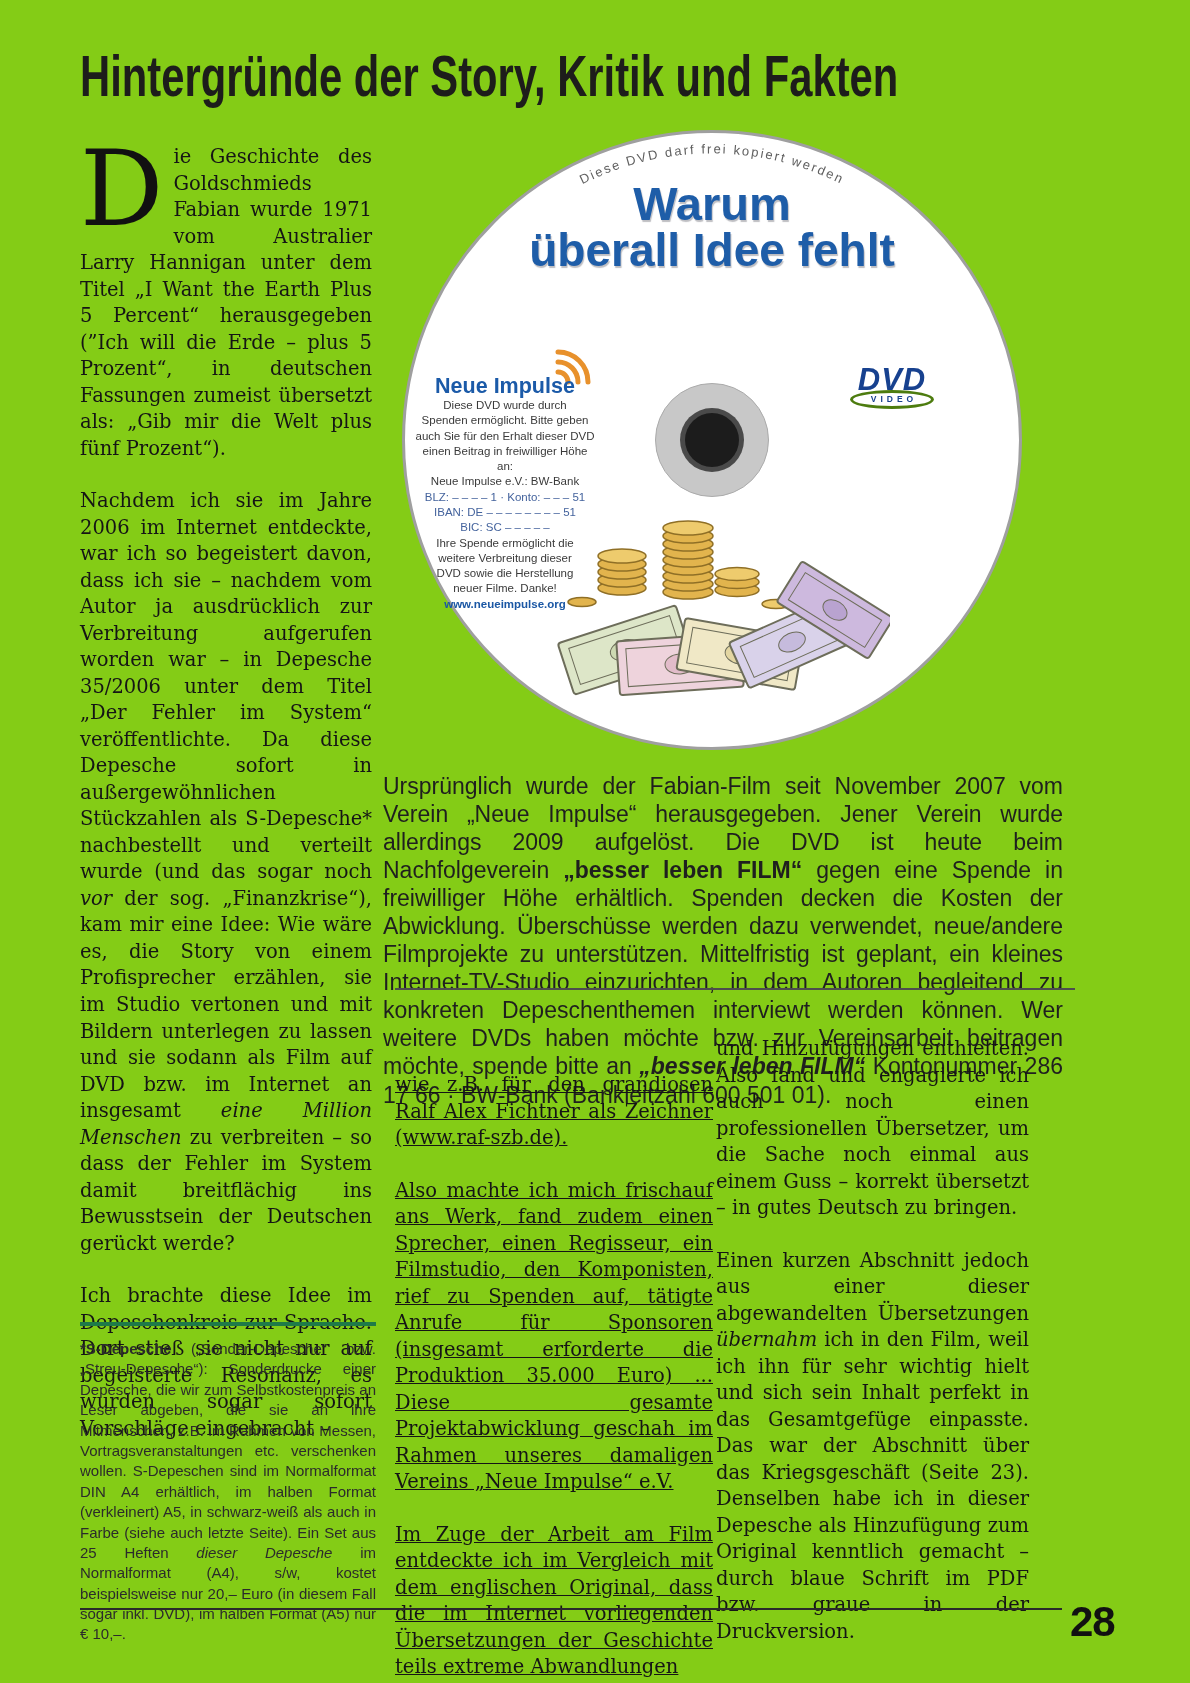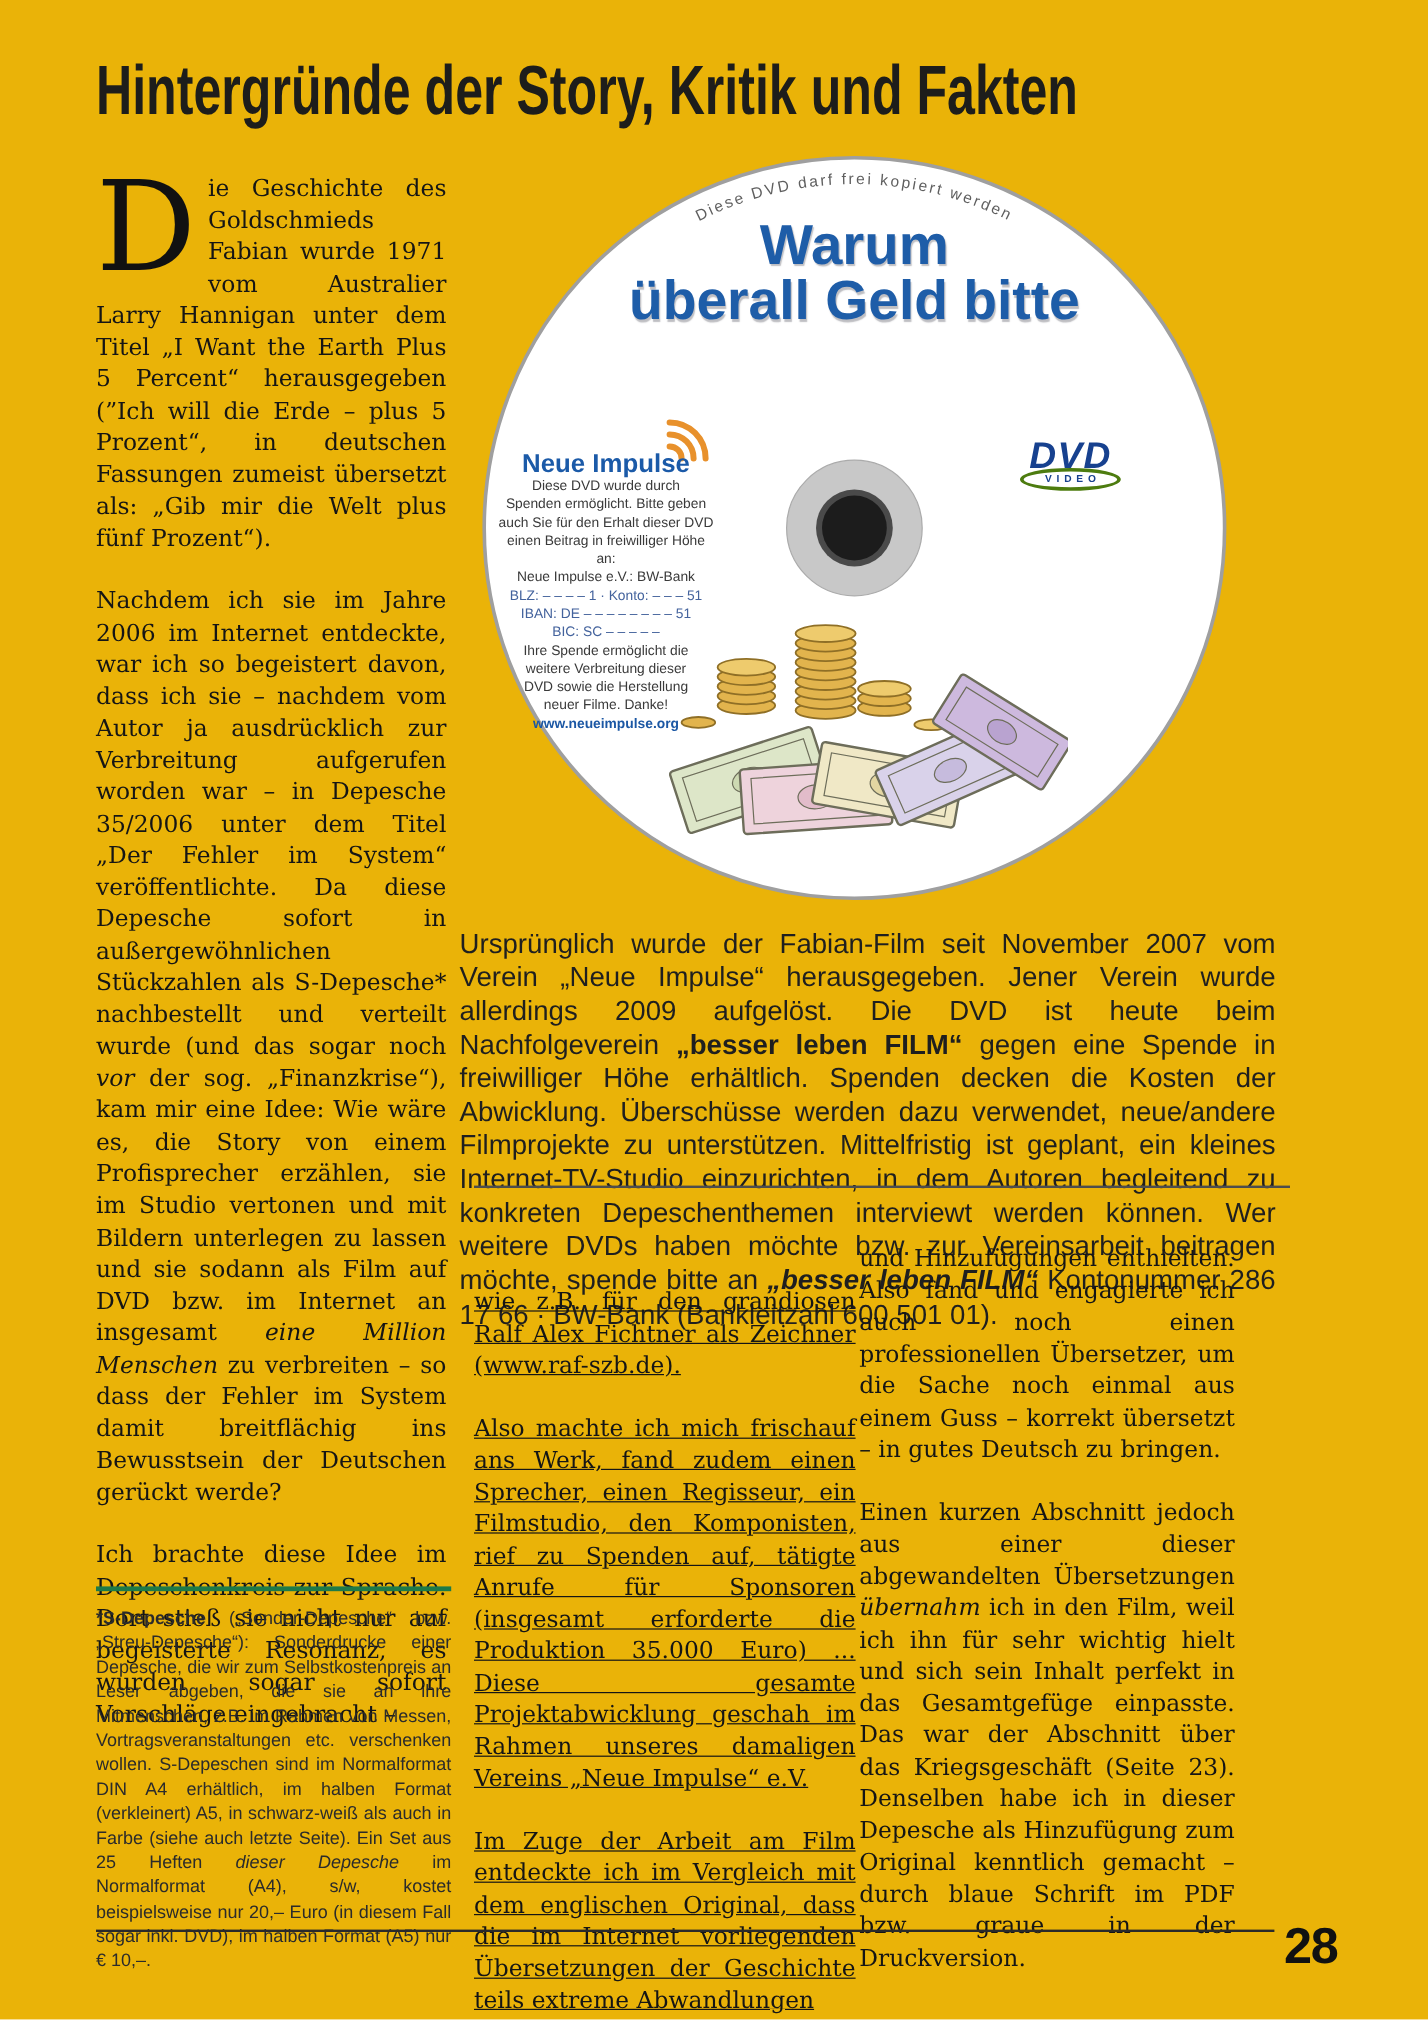--- a/index.html
+++ b/index.html
@@ -1,16 +1,16 @@
 <!DOCTYPE html>
 <html lang="de"><head>
 <meta charset="utf-8">
 <style>
   html,body { margin:0; padding:0; background:#ffffff; }
-  .page { position:relative; width:1190px; height:1683px; background:#eab308; overflow:hidden;
+  .page { position:relative; width:1190px; height:1683px; background:#84cc16; overflow:hidden;
           font-family:"Liberation Sans", sans-serif; }
 
   
   .headline { position:absolute; left:80px; top:42px; font-size:58px; font-weight:bold;
               color:#1d1d1b; white-space:nowrap; transform:scaleX(0.72);
               transform-origin:left top; }
 
   
   .serif-col { font-family:"DejaVu Serif", serif; font-size:19.5px; line-height:1.36;
                color:#151515; text-align:justify; hyphens:auto; -webkit-hyphens:auto; }
@@ -102,21 +102,21 @@
 
     <svg class="rim-svg" width="620" height="620" viewBox="0 0 620 620">
       <defs>
           <path id="rimArc" d="M 40.4 212 A 287 287 0 0 1 579.6 212" fill="none"></path>
         </defs>
       <text class="rim-text"><textPath href="#rimArc" startOffset="50%" text-anchor="middle">Diese DVD darf frei kopiert werden</textPath></text>
     </svg>
 
     <div class="dvd-title">
       <div class="l1">Warum</div>
-      <div class="l2">überall Geld bitte</div>
+      <div class="l2">überall Idee fehlt</div>
     </div>
 
     <div class="ni-block">
       <svg class="ni-arcs" width="46" height="46" viewBox="0 0 46 46">
         <g fill="none" stroke="#e8912c" stroke-width="5" stroke-linecap="round">
           <path d="M4 12 A30 30 0 0 1 34 42"></path>
           <path d="M4 22 A20 20 0 0 1 24 42"></path>
           <path d="M4 32 A10 10 0 0 1 14 42"></path>
         </g>
       </svg>

